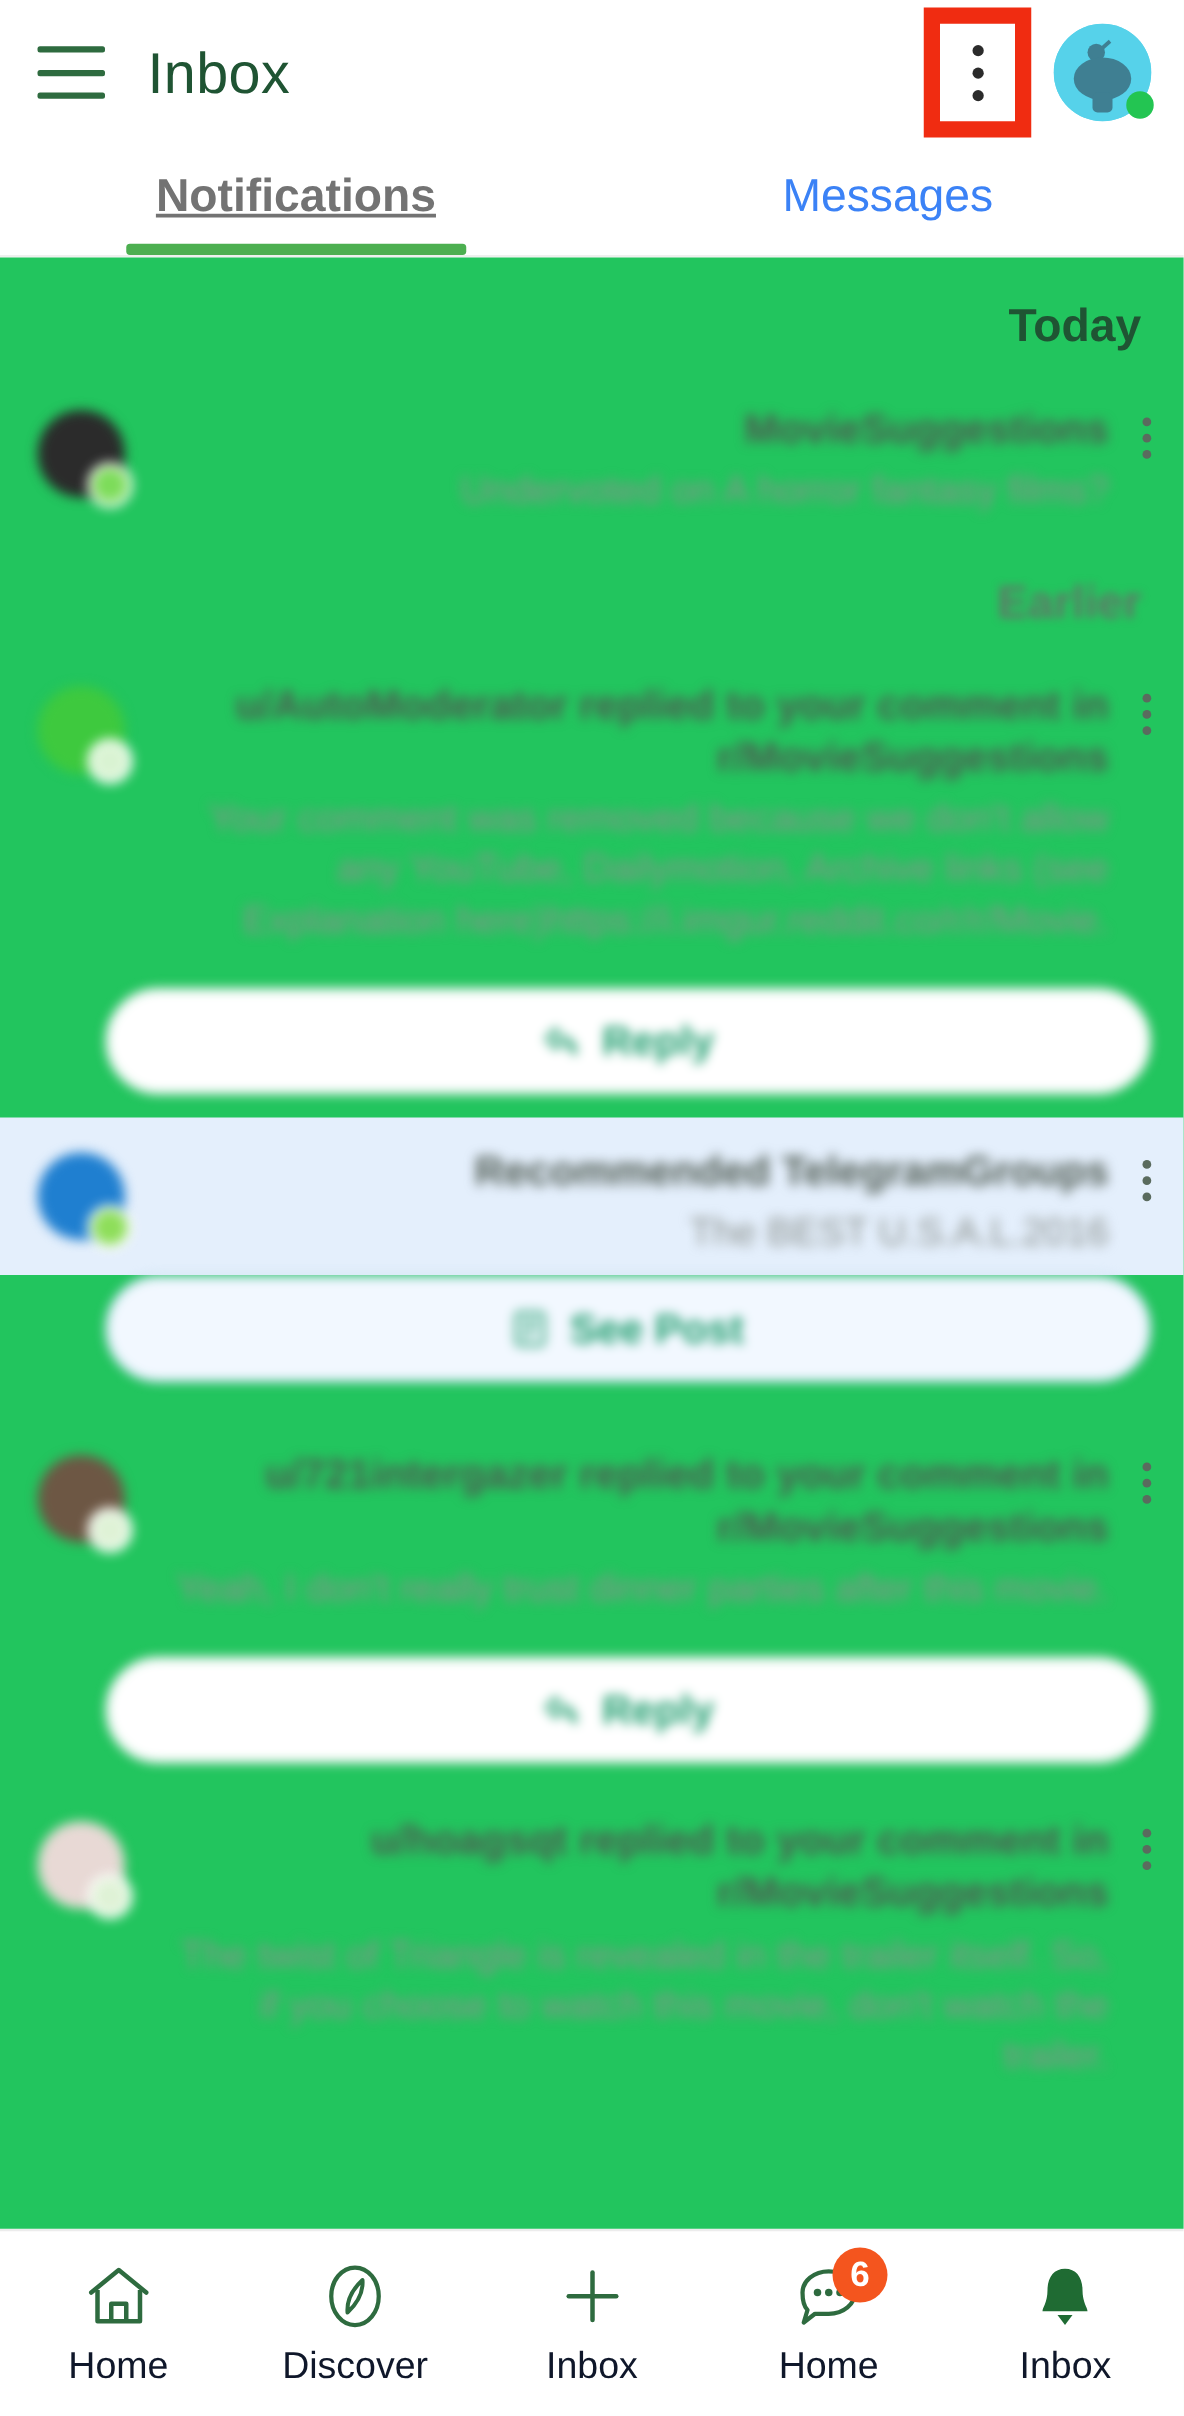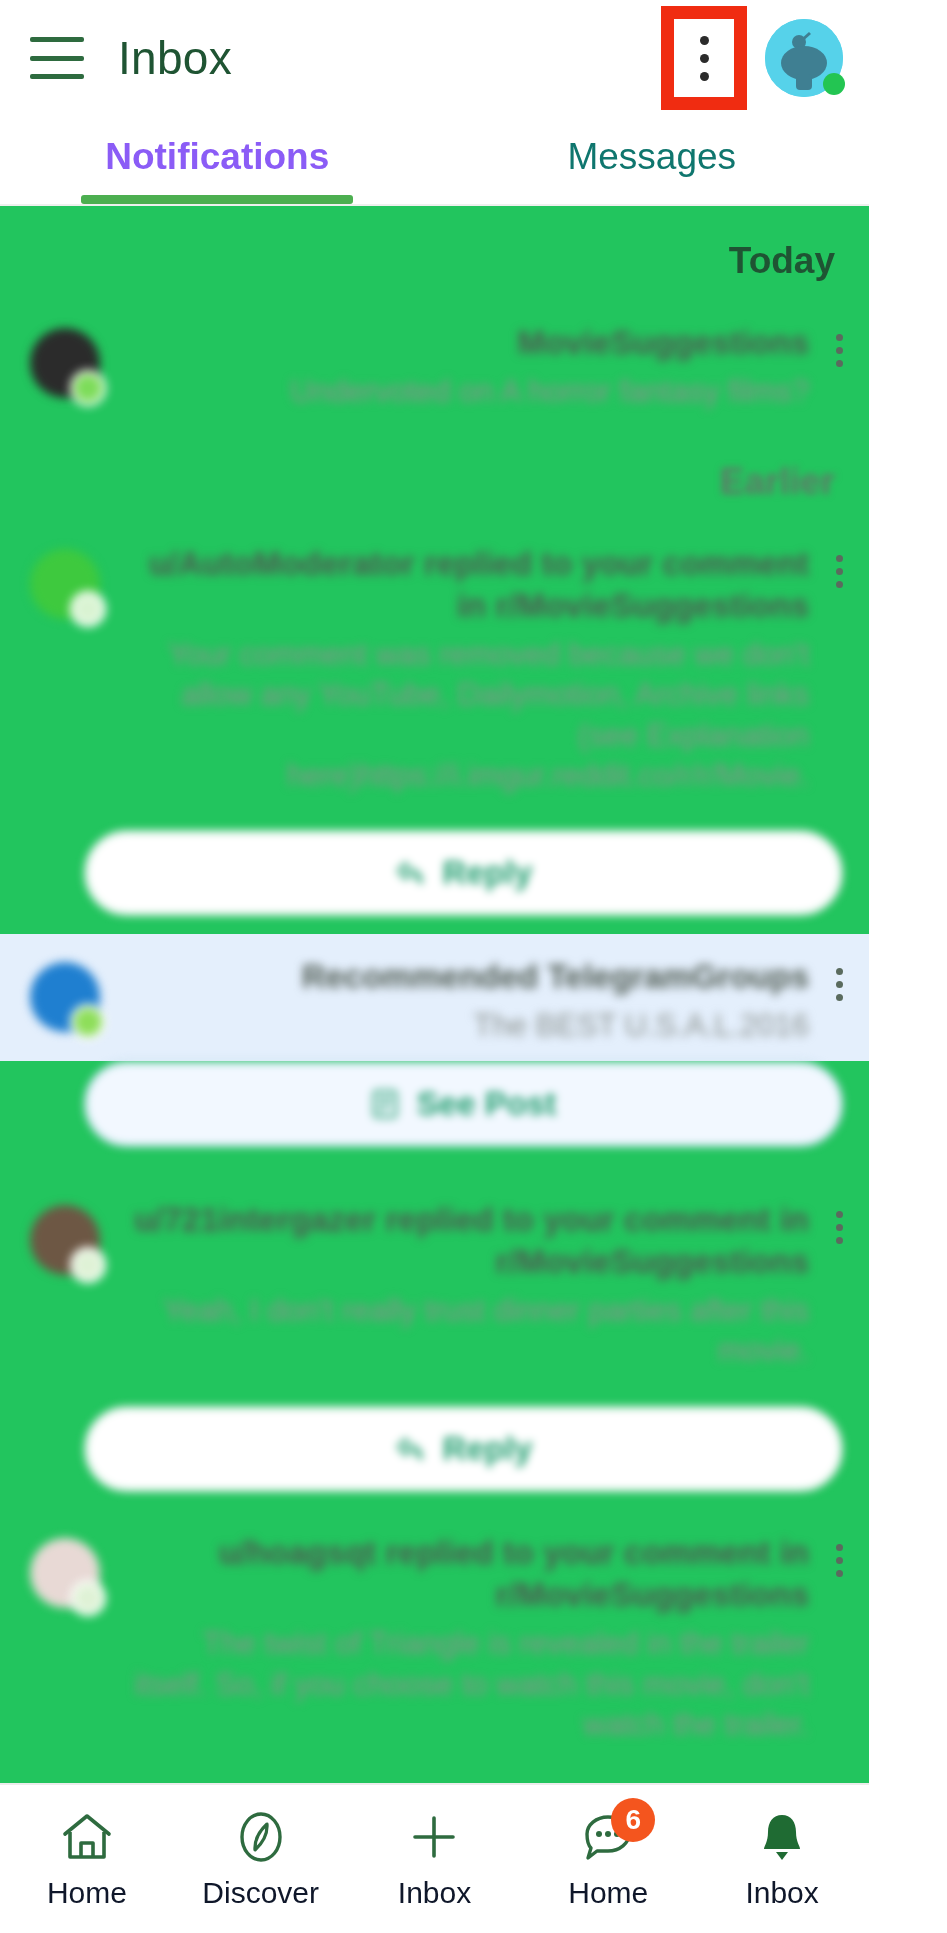--- a/index.html
+++ b/index.html
@@ -5,21 +5,21 @@
   * { box-sizing: border-box; margin: 0; padding: 0; }
   html, body {
     width: 947px;
     height: 1933px;
     background: #ffffff;
     font-family: "Liberation Sans", sans-serif;
     overflow: hidden;
   }
   .phone {
     position: relative;
-    width: 869px;
+    width: 947px;
     height: 1933px;
     background: #ffffff;
     display: flex;
     flex-direction: column;
   }
 
   
   .topbar {
     height: 116px;
     flex: 0 0 116px;
@@ -95,25 +95,25 @@
     flex: 0 0 90px;
     display: flex;
     background: #ffffff;
     border-bottom: 2px solid #eef0ee;
     position: relative;
   }
   .tab {
     flex: 1 1 50%;
     display: flex; align-items: center; justify-content: center;
     font-size: 37px;
-    color: #0f766e;
+    color: #3b82f6;
     position: relative;
     padding-bottom: 6px;
   }
-  .tab.active { color: #8b5cf6; font-weight: 700; }
+  .tab.active { color: #737373; font-weight: 700; text-decoration: underline; }
   .tab.active::after {
     content: "";
     position: absolute;
     left: 50%; transform: translateX(-50%);
     bottom: 0;
     width: 272px; height: 9px;
     background: #4caf50; border-radius: 3px;
   }
 
   

